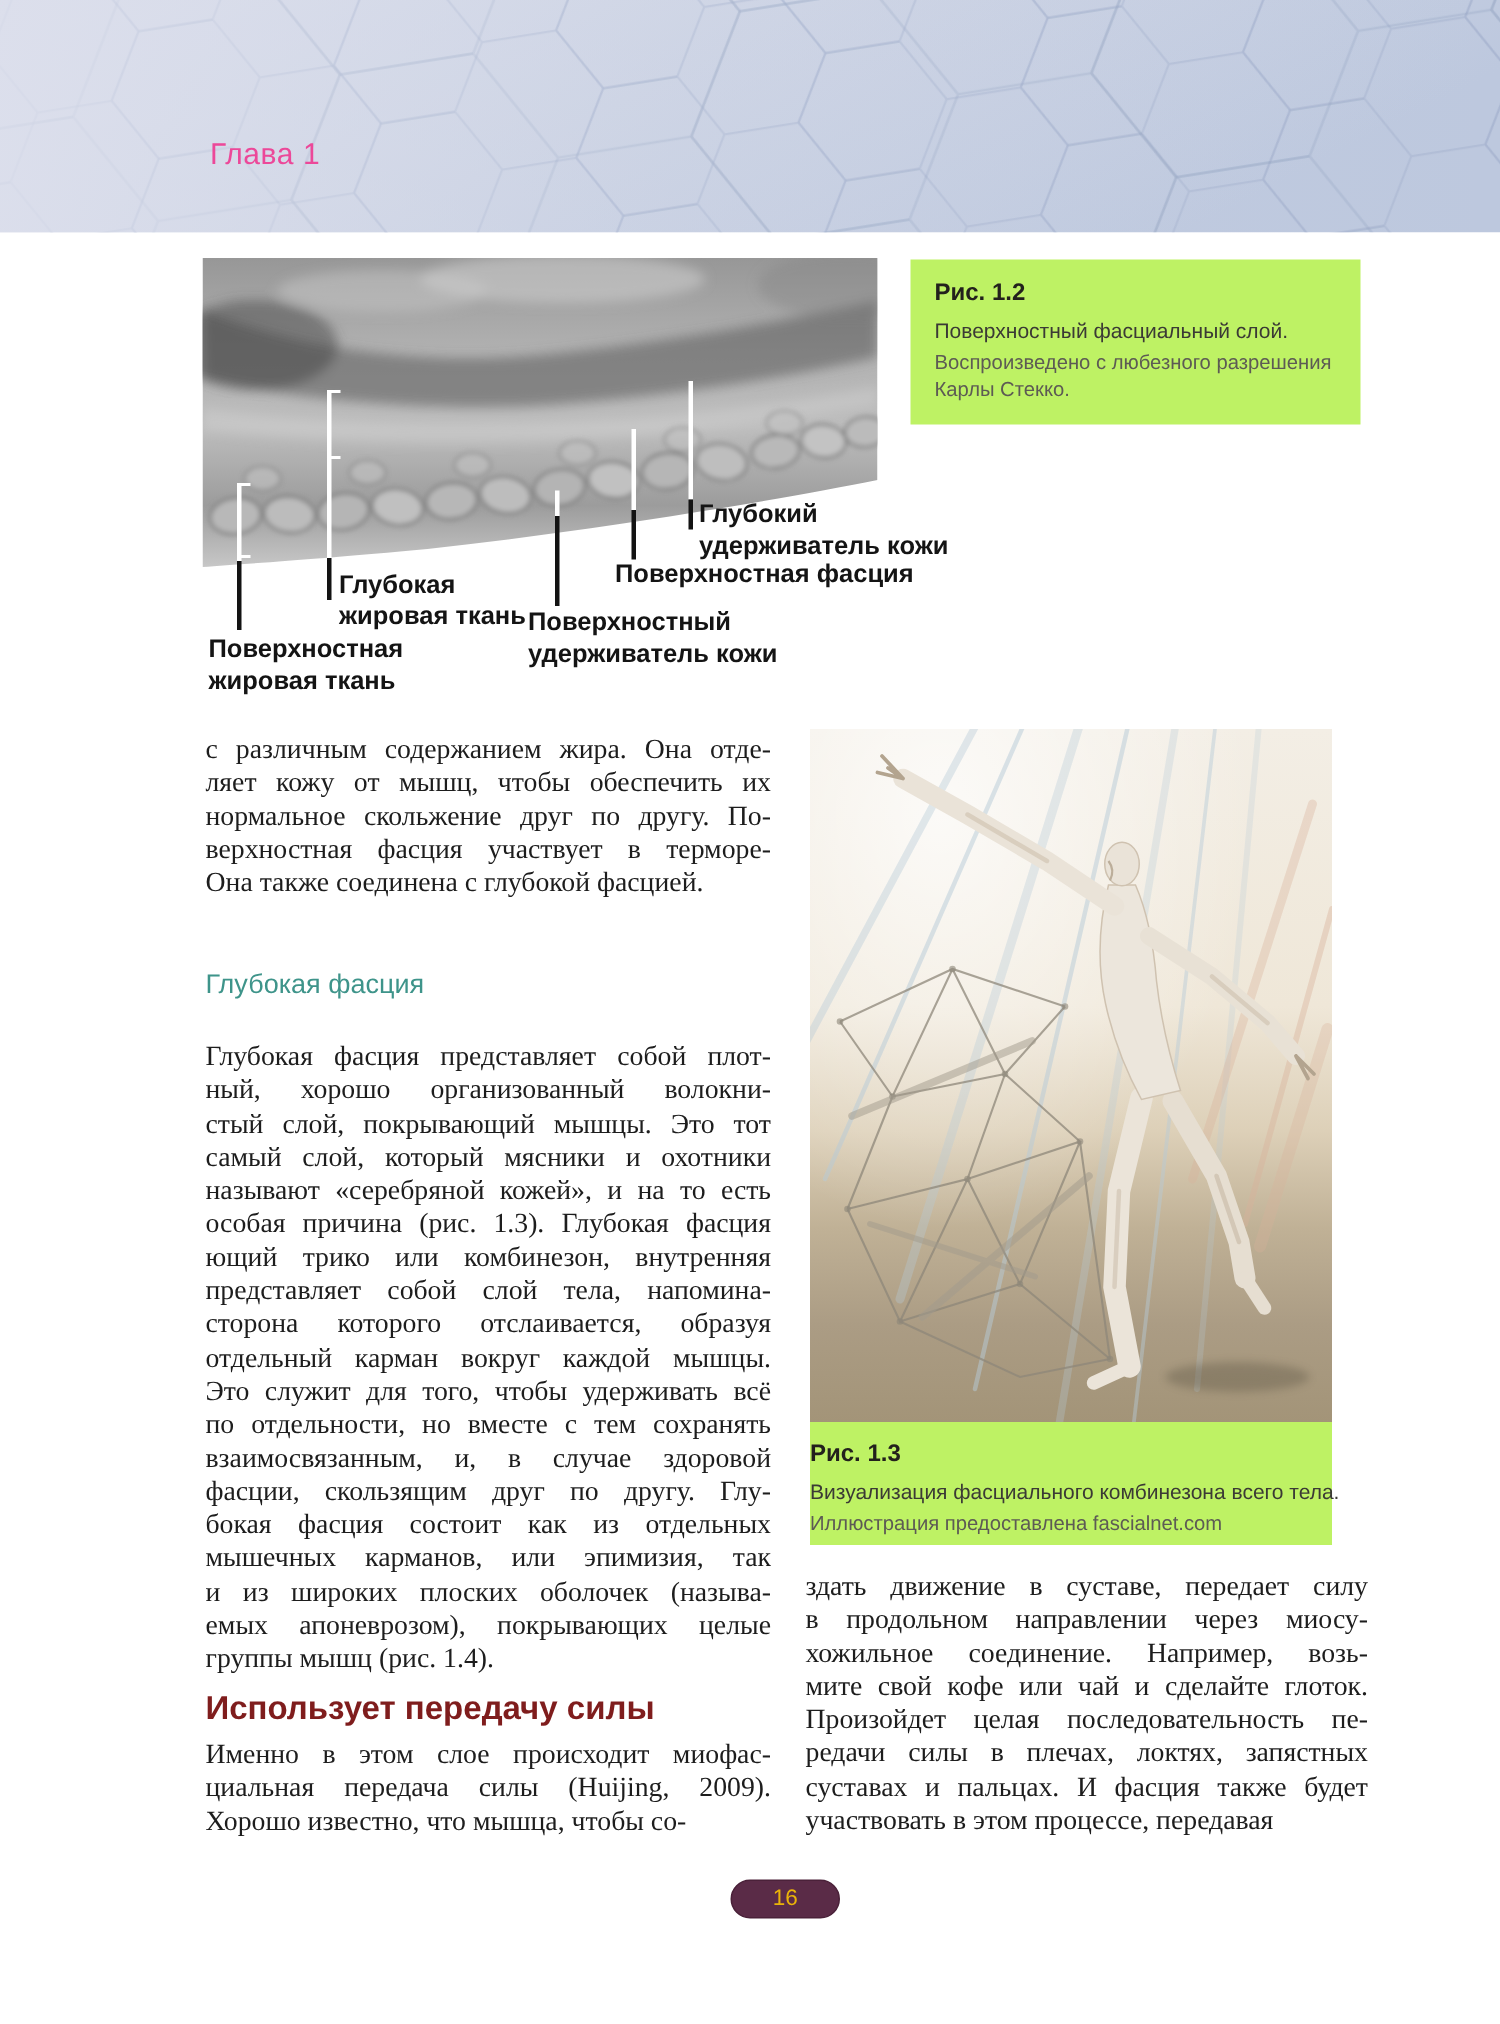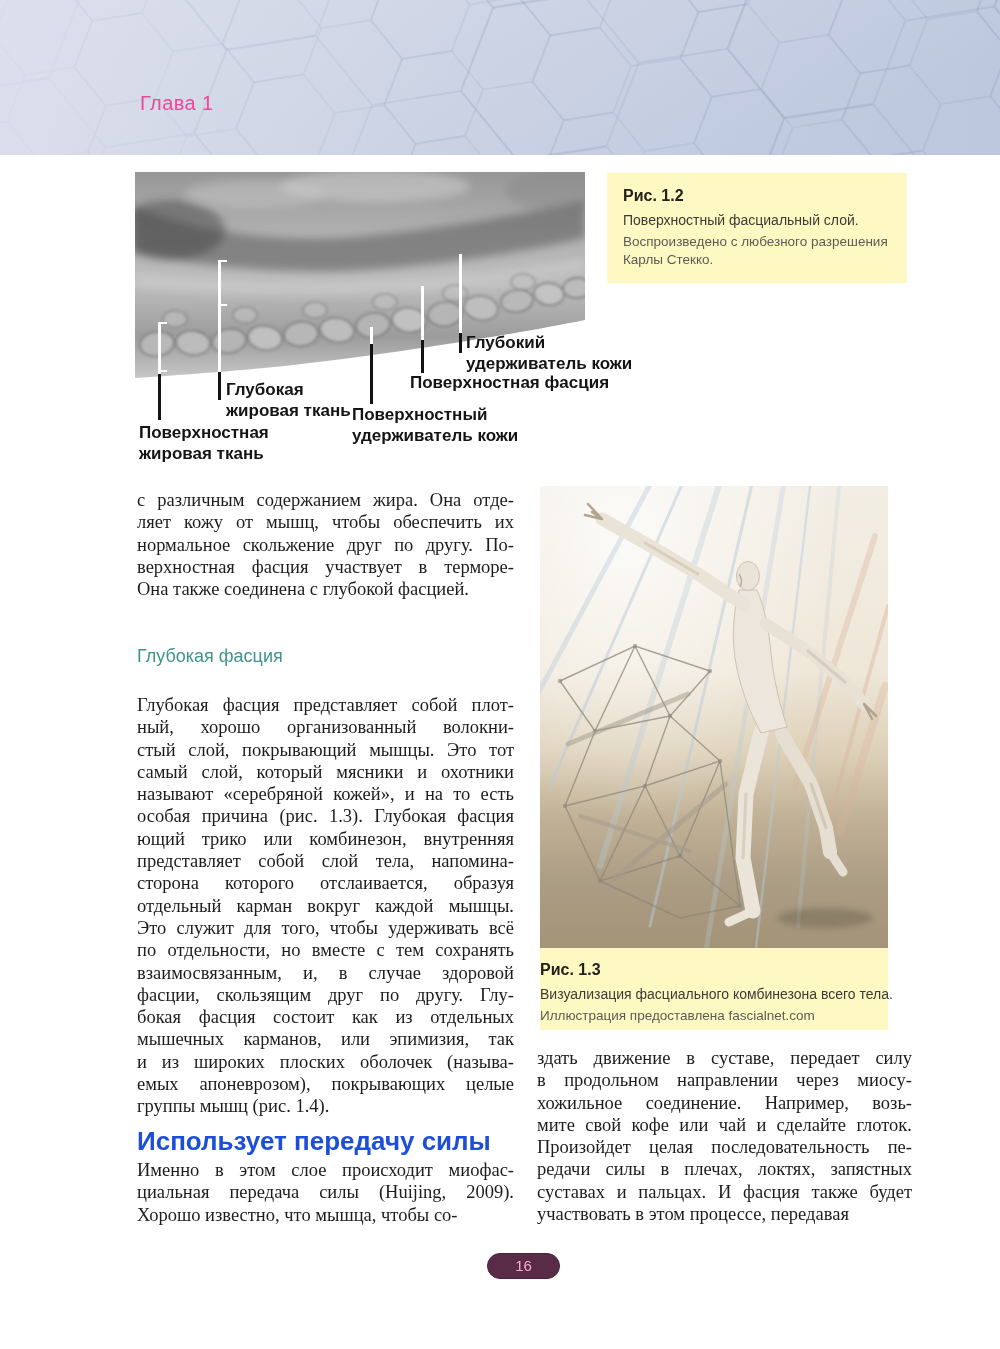--- a/index.html
+++ b/index.html
@@ -6,38 +6,38 @@
   .page{position:relative;width:1000px;height:1349px;background:#ffffff;overflow:hidden;
         font-family:"Liberation Sans",sans-serif;}
   
   .chapter-header{position:absolute;left:0;top:0;width:1000px;height:155px;}
   .chapter-title{position:absolute;left:140px;top:92px;font-size:20px;color:#ec4899;letter-spacing:.4px;}
   
   .para{position:absolute;font-family:"Liberation Serif",serif;font-size:18.5px;line-height:22.3px;color:#1d1d1d;}
   .jline{text-align:justify;text-align-last:justify;}
   .jline.last{text-align-last:left;}
   .section-heading{position:absolute;left:137px;top:646px;font-size:18px;color:#3e948a;font-weight:500;}
-  .subsection-heading{position:absolute;left:137px;top:1126px;font-size:26px;font-weight:700;color:#1d4ed8;}
-  
-  .caption-box{position:absolute;background:#fef9c3;box-sizing:border-box;padding:14px 16px 12px 16px;}
+  .subsection-heading{position:absolute;left:137px;top:1126px;font-size:22px;font-weight:700;color:#7f1d1d;}
+  
+  .caption-box{position:absolute;background:#bef264;box-sizing:border-box;padding:14px 16px 12px 16px;}
   .caption-title{font-weight:700;font-size:16px;color:#23211c;}
   .caption-line{font-size:14px;color:#3b3a35;margin-top:6px;line-height:19px;}
   .caption-credit{font-size:13.5px;color:#5d5b54;margin-top:3px;line-height:18px;}
   .nowrap{white-space:nowrap;}
   
   .fig-label{position:absolute;font-size:17px;font-weight:600;color:#141414;line-height:21px;white-space:nowrap;}
   .line-v{position:absolute;width:2.5px;}
   .line-black{background:#131313;}
   .line-white{background:#ffffff;}
   .tick{position:absolute;height:2px;width:9px;background:#ffffff;}
   .photo-svg{position:absolute;left:135px;top:172px;}
   .illus-svg{position:absolute;left:540px;top:486px;}
   
   .page-number{position:absolute;left:487px;top:1253px;width:73px;height:26px;background:#5a2b47;
-               border:1px solid #4a2139;box-sizing:border-box;border-radius:13px;color:#f9a8d4;
+               border:1px solid #4a2139;box-sizing:border-box;border-radius:13px;color:#eab308;
                font-size:15px;text-align:center;line-height:24px;}
 </style>
 </head>
 <body>
 
 <div class="page">
 
   <div class="chapter-header">
     <svg width="1000" height="155" aria-hidden="true">
       <defs>

